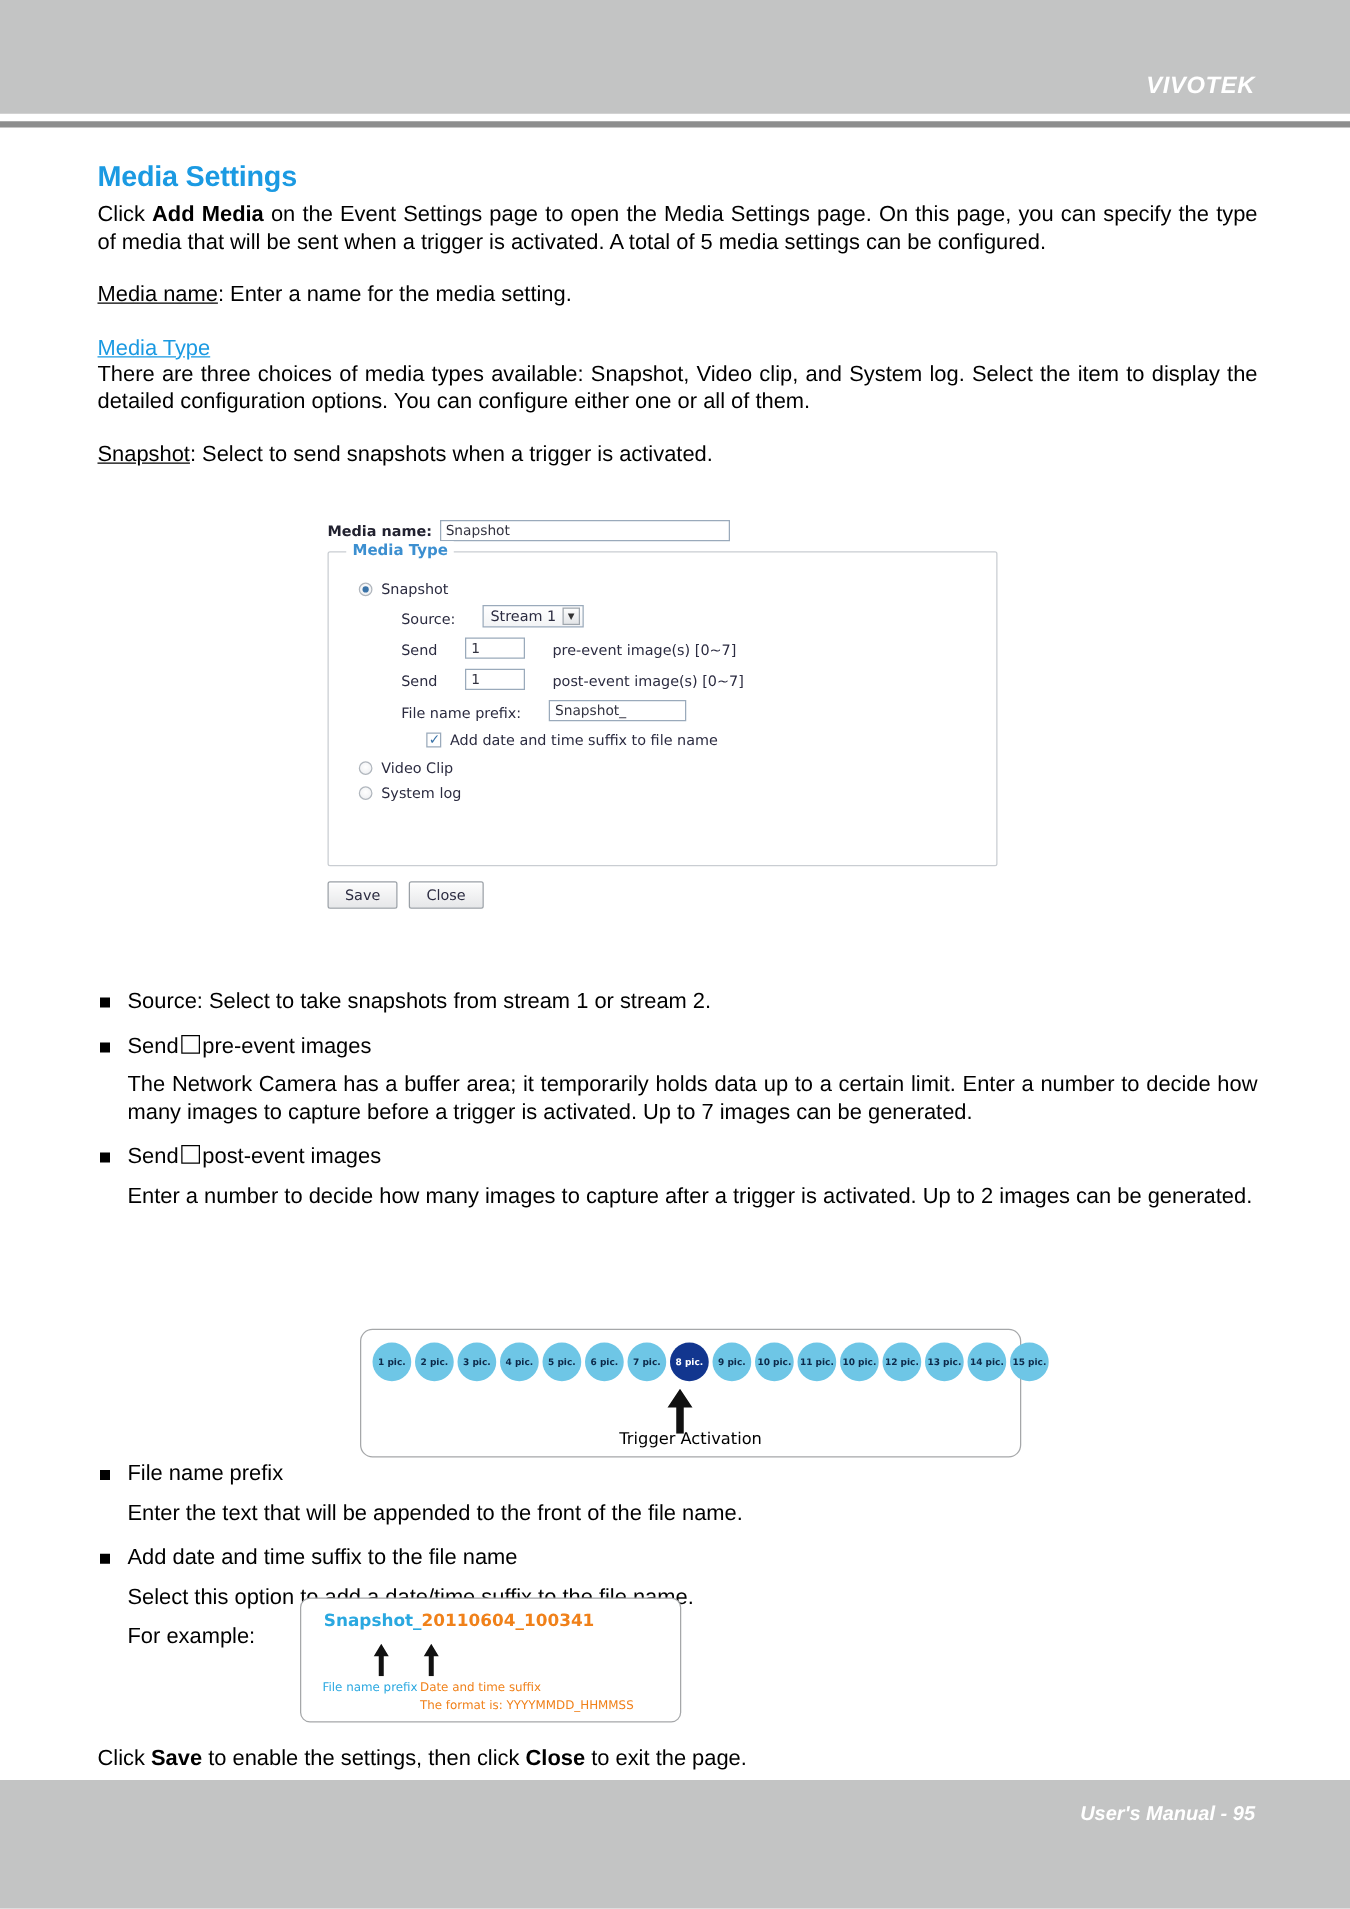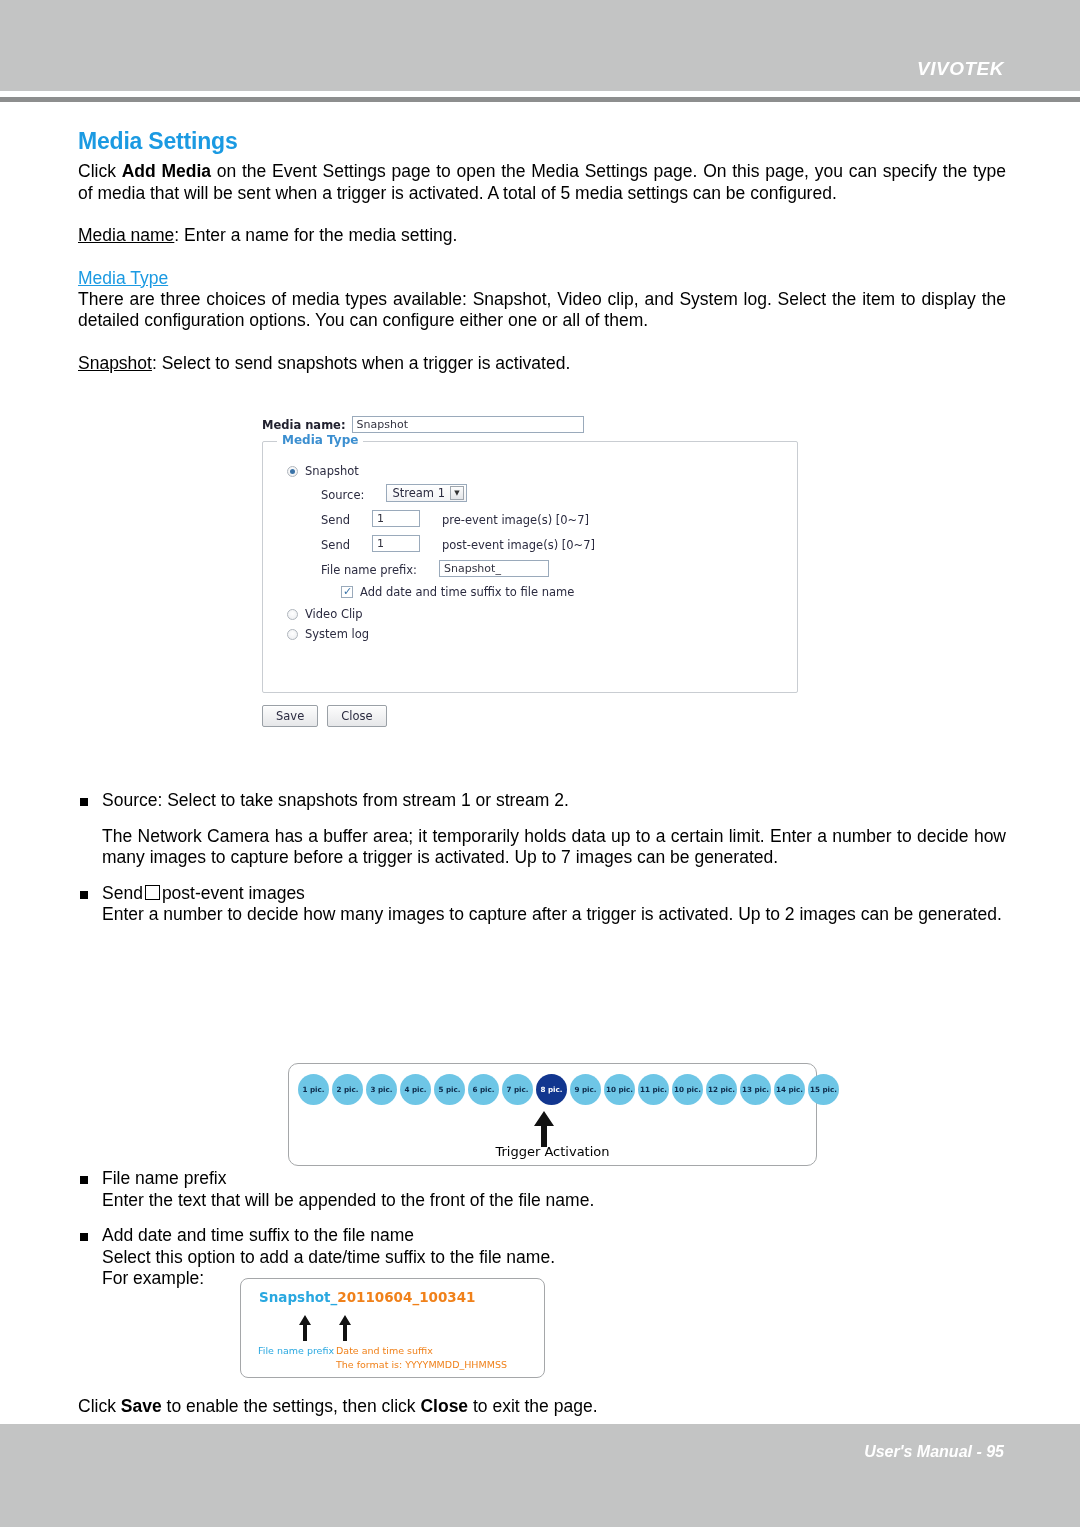--- a/index.html
+++ b/index.html
@@ -102,20 +102,21 @@
     left: 2px;
     top: 8px;
     width: 8px; height: 8px;
     background: #000;
   }
   .sub-text {
     padding-left: 24px;
     font-size: 17.5px;
     line-height: 21.5px;
     text-align: justify;
+    margin-top: 10px;
   }
   .inline-box {
     display: inline-block;
     width: 13px; height: 13px;
     border: 1.6px solid #000;
     vertical-align: -1px;
     margin: 0 2px;
   }
 
   
@@ -466,20 +467,24 @@
 
 <div class="content" style="top:790px;">
 
   <div class="bullet-row">
     <span class="sq"></span>
     <span>Source: Select to take snapshots from stream 1 or stream 2.</span>
   </div>
 
   <div class="gap-sm"></div>
 
+  <div class="bullet-row">
+    <span class="sq"></span>
+    <span>Send</span><span class="inline-box"></span><span>pre-event images</span>
+  </div>
   <div class="sub-text">The Network Camera has a buffer area; it temporarily holds data up to a certain limit. Enter a number to decide how many images to capture before a trigger is activated. Up to 7 images can be generated.</div>
 
   <div class="gap-sm"></div>
 
   <div class="bullet-row">
     <span class="sq"></span>
     <span>Send</span><span class="inline-box"></span><span>post-event images</span>
   </div>
   <div class="sub-text">Enter a number to decide how many images to capture after a trigger is activated. Up to 2 images can be generated.</div>
 

